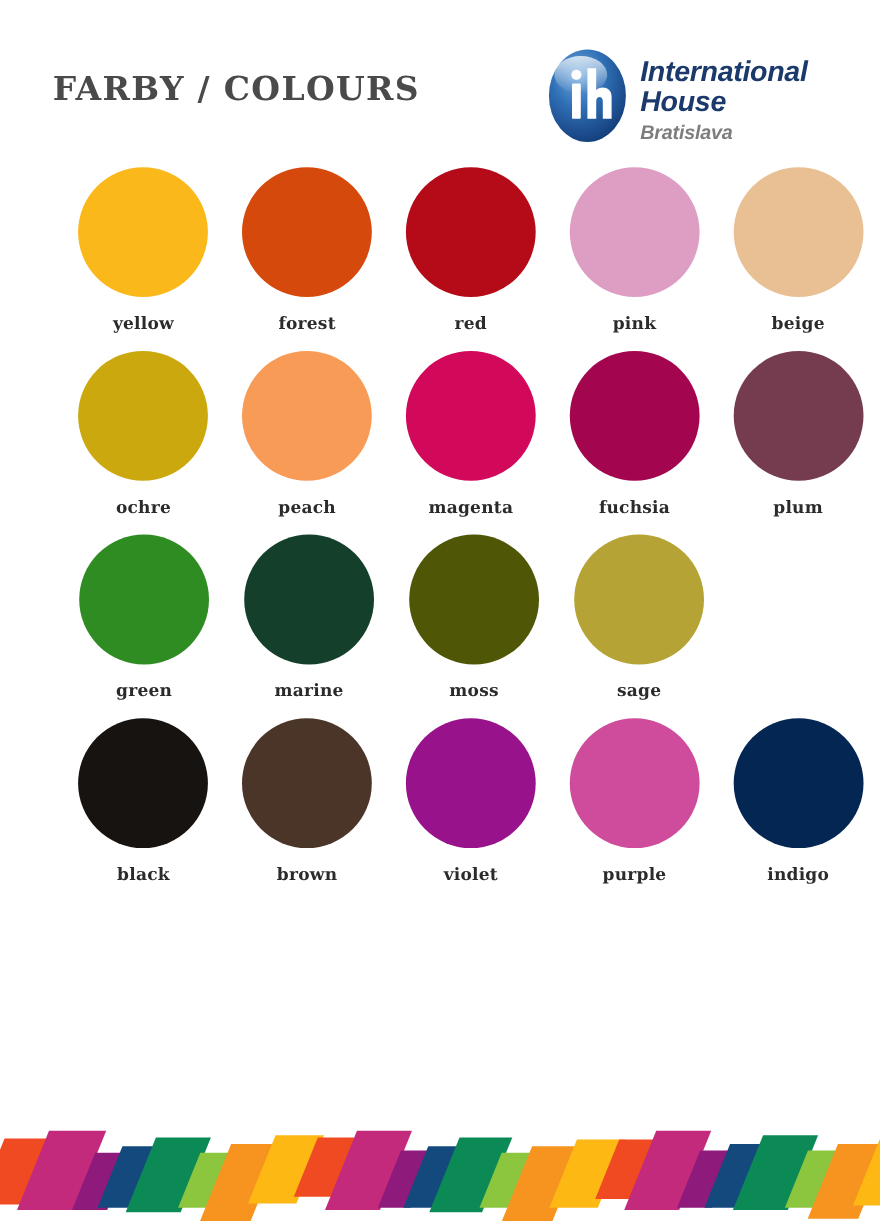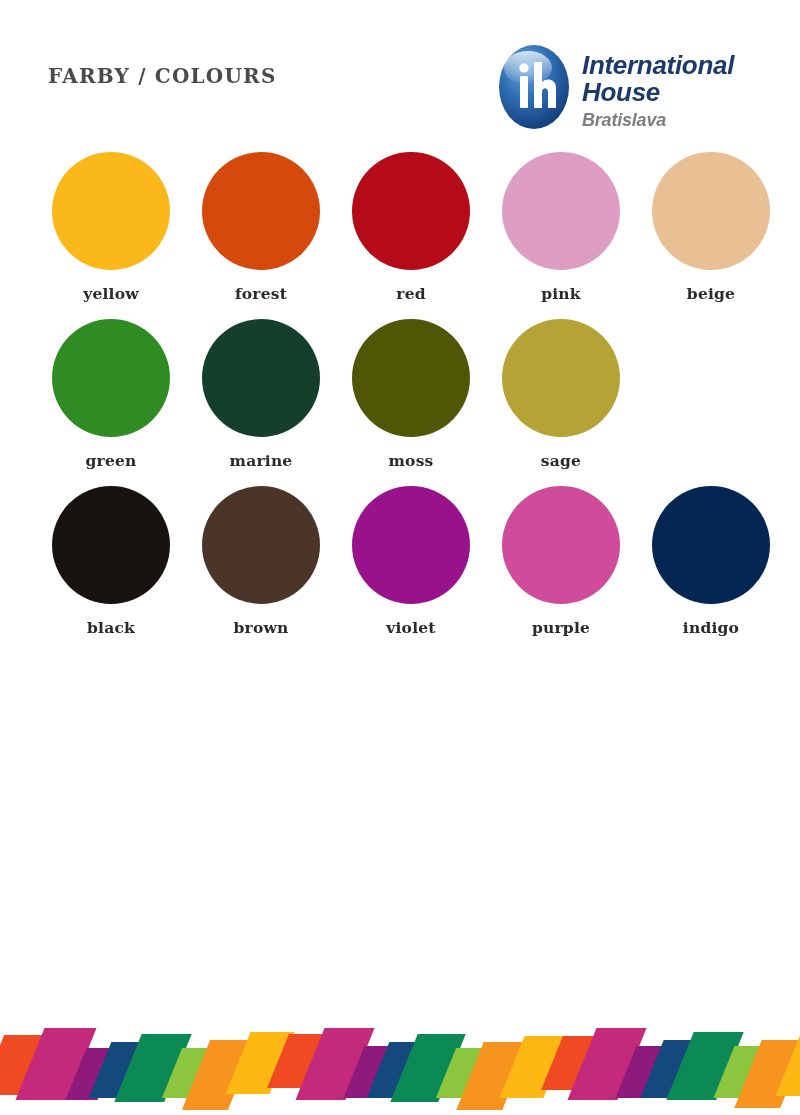--- a/index.html
+++ b/index.html
@@ -31,21 +31,21 @@
     width: 800px;
     height: 150px;
   }
 
   .page-title {
     position: absolute;
     left: 48px;
     top: 64px;
     font-family: "DejaVu Serif", serif;
     font-weight: bold;
-    font-size: 20px;
+    font-size: 30px;
     letter-spacing: 1.2px;
     color: #4a4a4a;
     white-space: nowrap;
     text-align: right;
   }
 
   
   .logo {
     position: absolute;
     left: 498px;
@@ -90,21 +90,21 @@
     position: absolute;
     left: 0;
     top: 152px;
     width: 800px;
   }
   .grid-row {
     display: flex;
     width: 800px;
     height: 167px;
     justify-content: flex-start;
-    padding-left: 36px;
+    padding-left: 56px;
     box-sizing: border-box;
   }
   .swatch {
     width: 150px;
     display: flex;
     flex-direction: column;
     align-items: center;
   }
   .swatch-circle {
     width: 118px;
@@ -194,20 +194,42 @@
           <div class="swatch-circle" style="background: rgb(181, 10, 24);"></div>
           <div class="swatch-label">red</div>
         </div>
         <div class="swatch">
           <div class="swatch-circle" style="background: rgb(222, 158, 196);"></div>
           <div class="swatch-label">pink</div>
         </div>
         <div class="swatch">
           <div class="swatch-circle" style="background: rgb(233, 192, 148);"></div>
           <div class="swatch-label">beige</div>
+        </div>
+      </div>
+      <div class="grid-row">
+        <div class="swatch">
+          <div class="swatch-circle" style="background: rgb(204, 168, 15);"></div>
+          <div class="swatch-label">ochre</div>
+        </div>
+        <div class="swatch">
+          <div class="swatch-circle" style="background: rgb(248, 155, 87);"></div>
+          <div class="swatch-label">peach</div>
+        </div>
+        <div class="swatch">
+          <div class="swatch-circle" style="background: rgb(210, 8, 90);"></div>
+          <div class="swatch-label">magenta</div>
+        </div>
+        <div class="swatch">
+          <div class="swatch-circle" style="background: rgb(163, 6, 79);"></div>
+          <div class="swatch-label">fuchsia</div>
+        </div>
+        <div class="swatch">
+          <div class="swatch-circle" style="background: rgb(117, 60, 80);"></div>
+          <div class="swatch-label">plum</div>
         </div>
       </div>
       <div class="grid-row">
         <div class="swatch">
           <div class="swatch-circle" style="background: rgb(47, 140, 35);"></div>
           <div class="swatch-label">green</div>
         </div>
         <div class="swatch">
           <div class="swatch-circle" style="background: rgb(20, 63, 42);"></div>
           <div class="swatch-label">marine</div>

